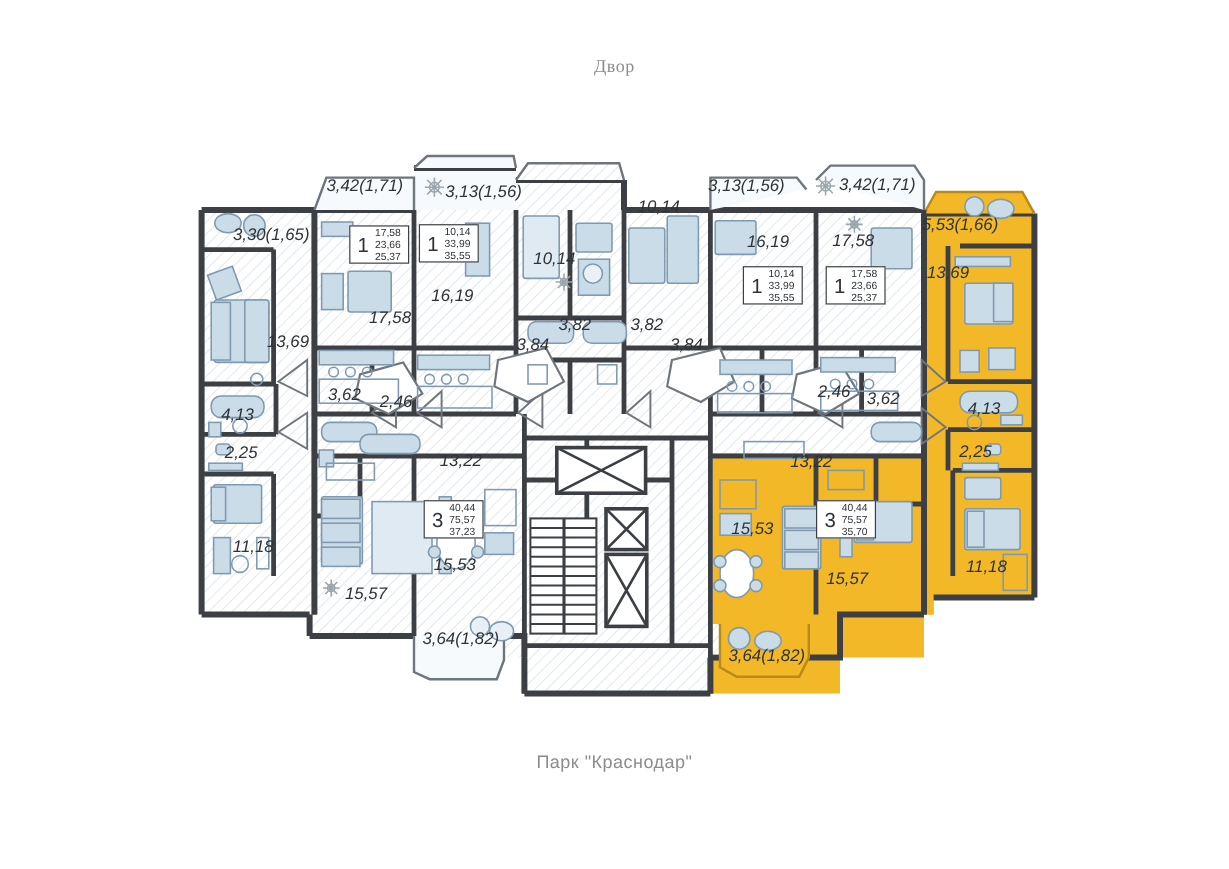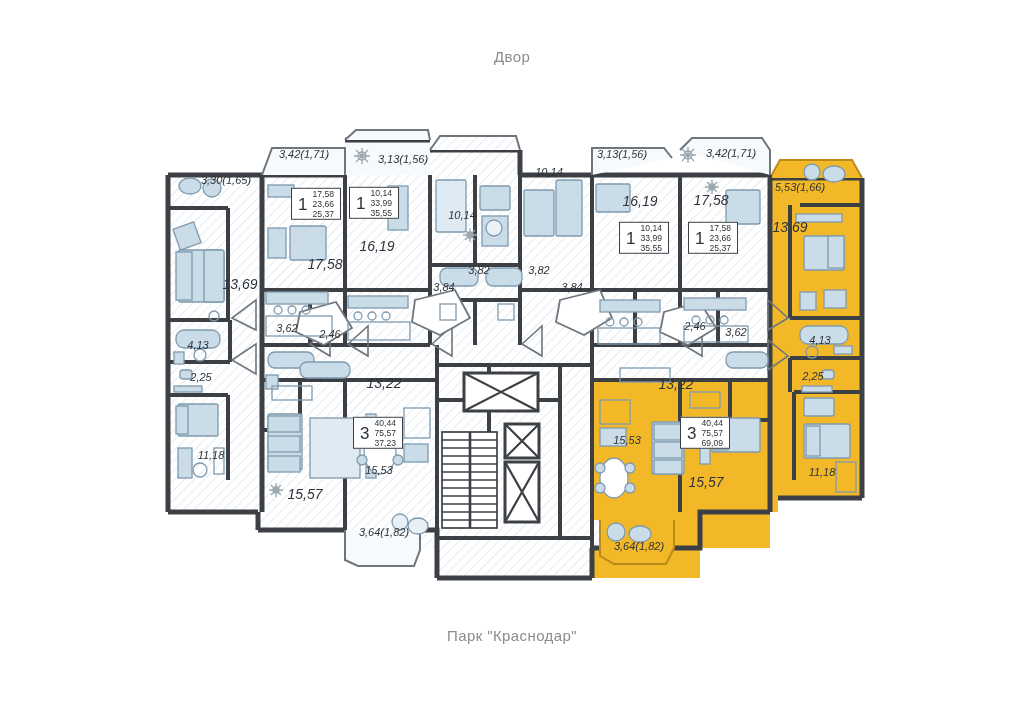--- a/index.html
+++ b/index.html
@@ -3,28 +3,28 @@
 <meta charset="utf-8">
 <style>
   html,body{margin:0;padding:0;background:#ffffff;}
   body{width:1024px;height:724px;position:relative;overflow:hidden;
        font-family:"Liberation Sans","DejaVu Sans",sans-serif;}
 
   #plan{position:absolute;left:0;top:0;width:1024px;height:724px;}
 
   .caption{position:absolute;color:#8c8c8c;font-size:15px;letter-spacing:.4px;
            white-space:nowrap;font-family:"Liberation Sans",sans-serif;}
-  #cap-top{left:0;top:48px;width:1024px;text-align:center;}
+  #cap-top{left:0;top:48px;width:1024px;text-align:center;font-family:Liberation Serif, serif;}
   #cap-bottom{left:0;top:627px;width:1024px;text-align:center;}
 
   
   .area{position:absolute;font-style:italic;white-space:nowrap;
         font-family:"Liberation Sans",sans-serif;color:#2f3338;
         transform:translate(-50%,-50%);}
-  .area.md{font-size:11px;}
+  .area.md{font-size:14px;}
   .area.lg{font-size:14px;}
 
   
   .badge{position:absolute;background:#ffffff;border:1px solid #3c4045;
          display:flex;align-items:center;box-sizing:border-box;
          transform:translate(-50%,-50%);}
   .badge .rooms{font-size:17px;color:#2f3338;padding:0 5px 0 6px;
                 font-family:"Liberation Sans",sans-serif;line-height:1;}
   .badge .nums{display:flex;flex-direction:column;font-size:8.6px;
                color:#2f3338;line-height:1.18;padding-right:6px;
@@ -398,21 +398,21 @@
       </g>
   </g>
 </svg>
 
 <div id="captions">
   <div class="caption" id="cap-top">Двор</div>
   <div class="caption" id="cap-bottom">Парк "Краснодар"</div>
 </div>
 
 <div id="area-layer">
-    <div class="area md" style="left: 226px; top: 180px;">3,30(1,65)</div>
+    <div class="area md" style="left: 226px; top: 195px;">3,30(1,65)</div>
     <div class="area lg" style="left: 240px; top: 284px;">13,69</div>
     <div class="area md" style="left: 198px; top: 345px;">4,13</div>
     <div class="area md" style="left: 201px; top: 377px;">2,25</div>
     <div class="area md" style="left: 211px; top: 455px;">11,18</div>
     <div class="area md" style="left: 304px; top: 154px;">3,42(1,71)</div>
     <div class="area lg" style="left: 325px; top: 264px;">17,58</div>
     <div class="area md" style="left: 287px; top: 328px;">3,62</div>
     <div class="area md" style="left: 330px; top: 334px;">2,46</div>
     <div class="area md" style="left: 403px; top: 159px;">3,13(1,56)</div>
     <div class="area lg" style="left: 377px; top: 246px;">16,19</div>
@@ -481,16 +481,16 @@
         <span>40,44</span>
         <span>75,57</span>
         <span>37,23</span>
       </span>
     </div>
     <div class="badge" style="left: 705px; top: 433px;">
       <span class="rooms">3</span>
       <span class="nums">
         <span>40,44</span>
         <span>75,57</span>
-        <span>69,09</span>
+        <span>35,70</span>
       </span>
     </div>
   </div>
 
 </body></html>

